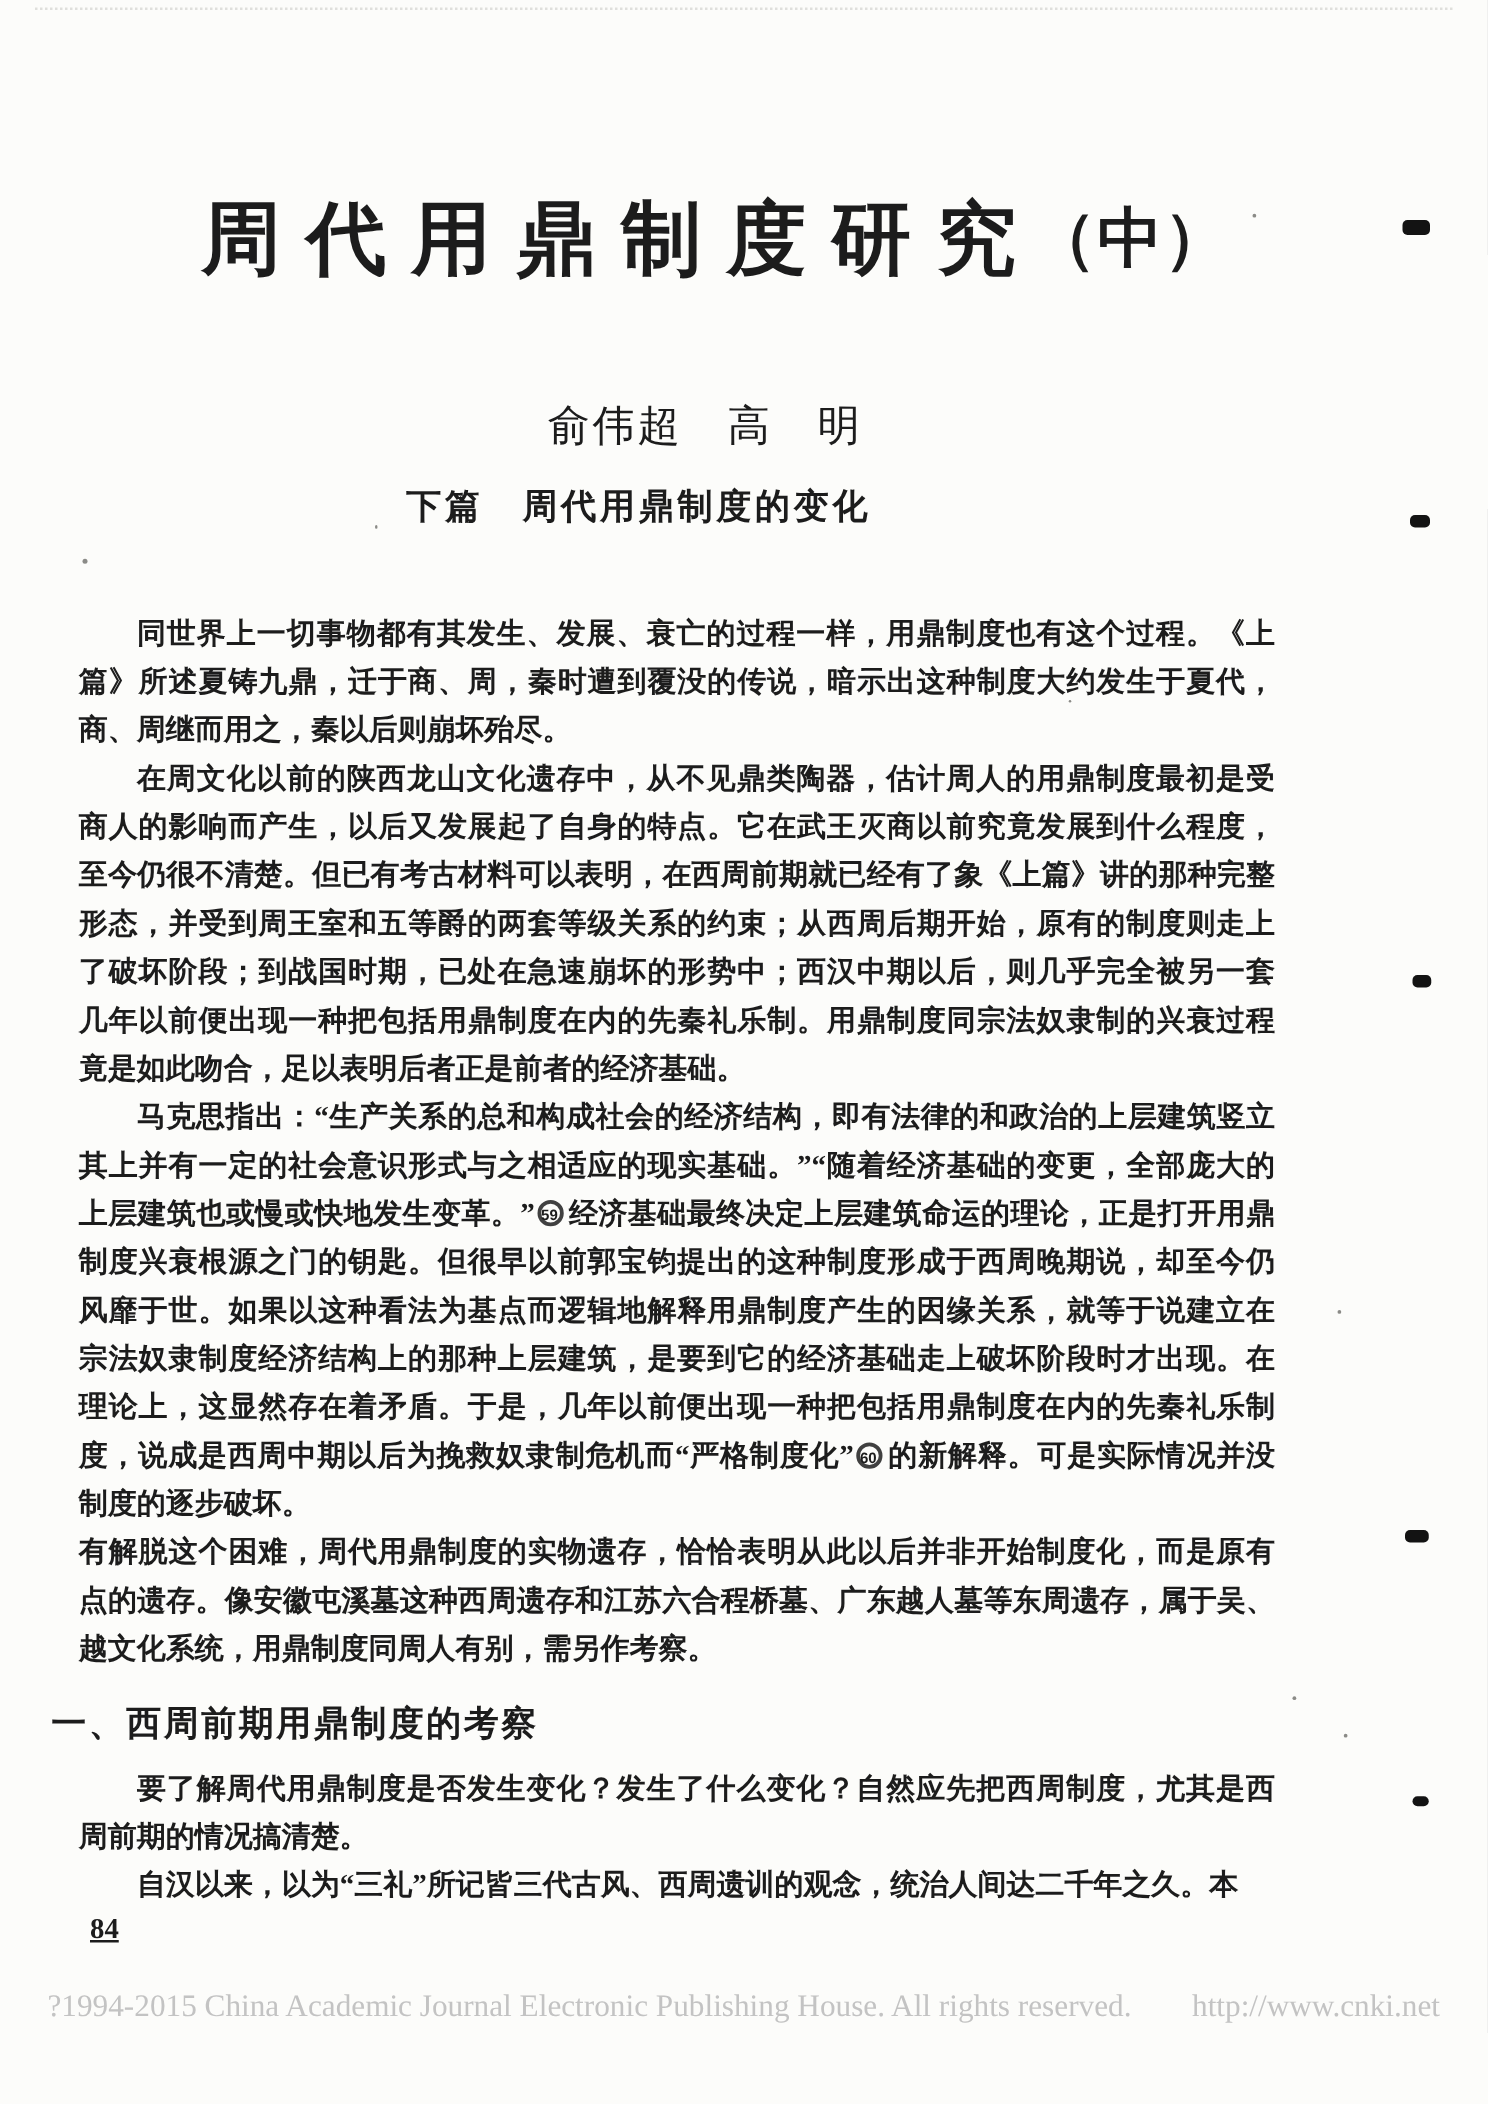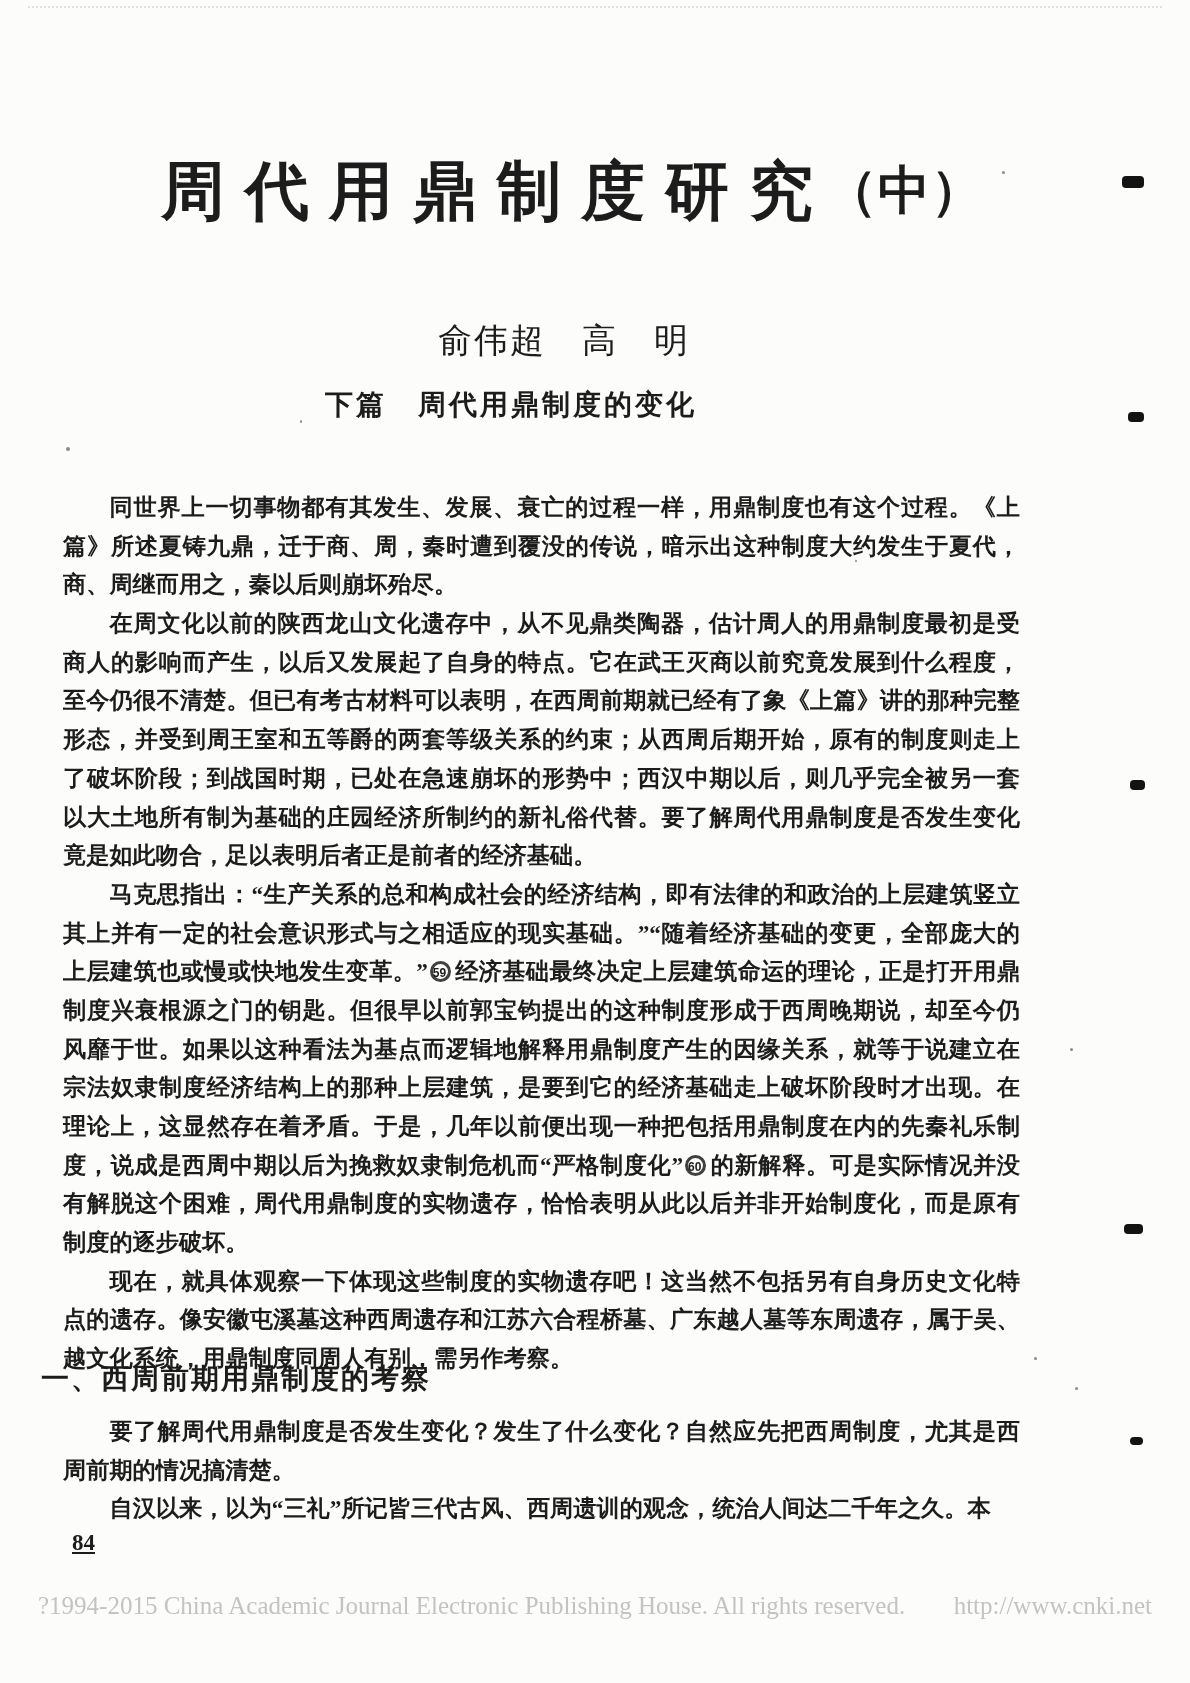--- a/index.html
+++ b/index.html
@@ -72,33 +72,32 @@
 
   <div class="bodyblock" id="block1">
       <div class="bline indent full">同世界上一切事物都有其发生、发展、衰亡的过程一样，用鼎制度也有这个过程。《上</div>
       <div class="bline full">篇》所述夏铸九鼎，迁于商、周，秦时遭到覆没的传说，暗示出这种制度大约发生于夏代，</div>
       <div class="bline">商、周继而用之，秦以后则崩坏殆尽。</div>
       <div class="bline indent full">在周文化以前的陕西龙山文化遗存中，从不见鼎类陶器，估计周人的用鼎制度最初是受</div>
       <div class="bline full">商人的影响而产生，以后又发展起了自身的特点。它在武王灭商以前究竟发展到什么程度，</div>
       <div class="bline full">至今仍很不清楚。但已有考古材料可以表明，在西周前期就已经有了象《上篇》讲的那种完整</div>
       <div class="bline full">形态，并受到周王室和五等爵的两套等级关系的约束；从西周后期开始，原有的制度则走上</div>
       <div class="bline full">了破坏阶段；到战国时期，已处在急速崩坏的形势中；西汉中期以后，则几乎完全被另一套</div>
-      <div class="bline full">以大土地所有制为基础的庄园经济所制约的新礼俗代替。要了解周代用鼎制度是否发生变化</div>
+      <div class="bline full">几年以前便出现一种把包括用鼎制度在内的先秦礼乐制。用鼎制度同宗法奴隶制的兴衰过程</div>
       <div class="bline">竟是如此吻合，足以表明后者正是前者的经济基础。</div>
       <div class="bline indent full">马克思指出：“生产关系的总和构成社会的经济结构，即有法律的和政治的上层建筑竖立</div>
       <div class="bline full">其上并有一定的社会意识形式与之相适应的现实基础。”“随着经济基础的变更，全部庞大的</div>
       <div class="bline full">上层建筑也或慢或快地发生变革。”<span class="fncirc">59</span>经济基础最终决定上层建筑命运的理论，正是打开用鼎</div>
       <div class="bline full">制度兴衰根源之门的钥匙。但很早以前郭宝钧提出的这种制度形成于西周晚期说，却至今仍</div>
       <div class="bline full">风靡于世。如果以这种看法为基点而逻辑地解释用鼎制度产生的因缘关系，就等于说建立在</div>
       <div class="bline full">宗法奴隶制度经济结构上的那种上层建筑，是要到它的经济基础走上破坏阶段时才出现。在</div>
       <div class="bline full">理论上，这显然存在着矛盾。于是，几年以前便出现一种把包括用鼎制度在内的先秦礼乐制</div>
       <div class="bline full">度，说成是西周中期以后为挽救奴隶制危机而“严格制度化”<span class="fncirc">60</span>的新解释。可是实际情况并没</div>
+      <div class="bline">制度的逐步破坏。</div>
       <div class="bline full">有解脱这个困难，周代用鼎制度的实物遗存，恰恰表明从此以后并非开始制度化，而是原有</div>
-      <div class="bline">制度的逐步破坏。</div>
-      <div class="bline indent full">现在，就具体观察一下体现这些制度的实物遗存吧！这当然不包括另有自身历史文化特</div>
       <div class="bline full">点的遗存。像安徽屯溪墓这种西周遗存和江苏六合程桥墓、广东越人墓等东周遗存，属于吴、</div>
       <div class="bline">越文化系统，用鼎制度同周人有别，需另作考察。</div>
     </div>
 
   <div class="section-heading">一、西周前期用鼎制度的考察</div>
 
   <div class="bodyblock" id="block2">
       <div class="bline indent full">要了解周代用鼎制度是否发生变化？发生了什么变化？自然应先把西周制度，尤其是西</div>
       <div class="bline">周前期的情况搞清楚。</div>
       <div class="bline indent">自汉以来，以为“三礼”所记皆三代古风、西周遗训的观念，统治人间达二千年之久。本</div>

